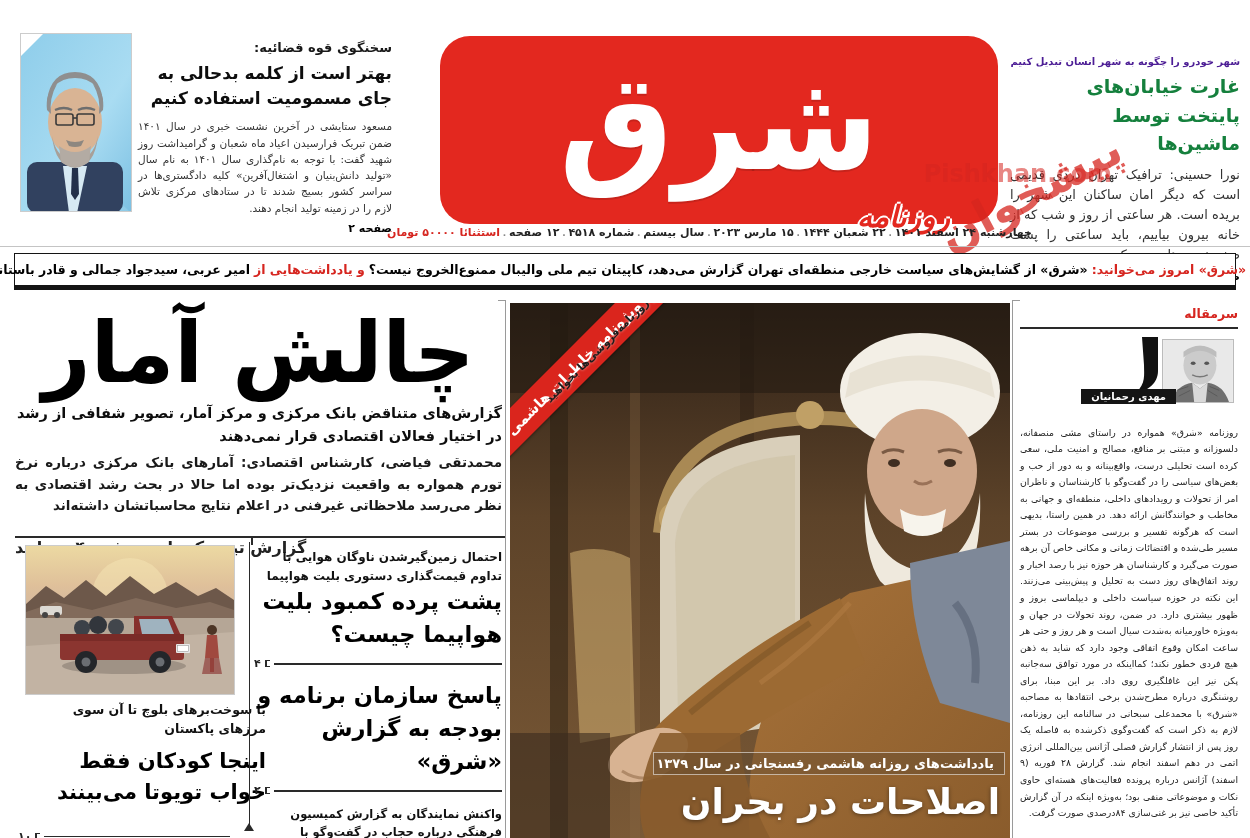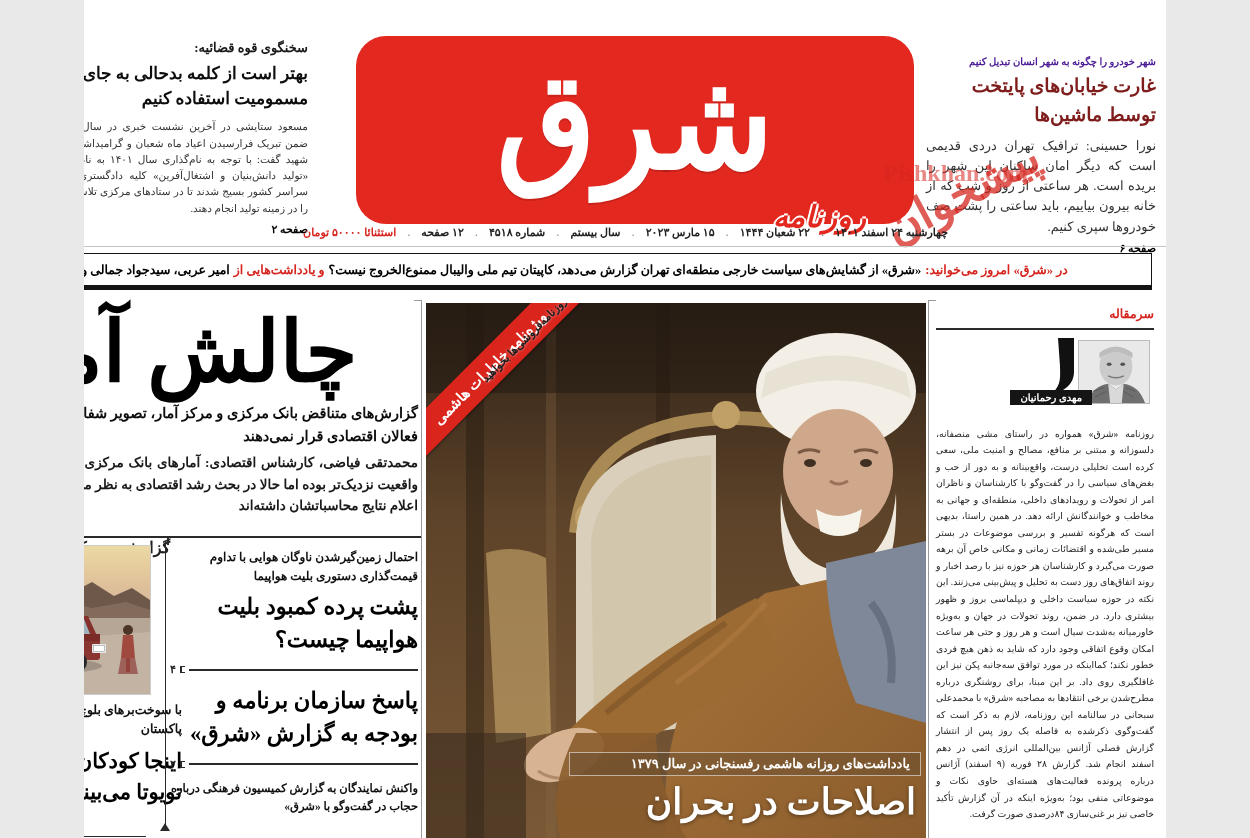--- a/index.html
+++ b/index.html
@@ -1,20 +1,20 @@
 <!DOCTYPE html>
 <html lang="fa" dir="rtl"><head>
 <meta charset="utf-8">
 <style>
   * { margin:0; padding:0; box-sizing:border-box; }
   html,body { background:#e9e9e9; }
   body { font-family:"DejaVu Sans", sans-serif; }
   #page {
-    position:relative; width:1082px; height:838px; background:#ffffff;
-    margin:0 auto; overflow:hidden; direction:rtl;font-family:Liberation Serif, serif;
+    position:relative; width:1250px; height:838px; background:#ffffff;
+    margin:0 auto; overflow:hidden; direction:rtl;
   }
   .abs { position:absolute; }
   .jt { text-align:justify; text-align-last:right; }
   .red { color:#d6251f; }
 
   
   #spokesman-photo { left:auto; right:1118px; top:33px; width:112px; height:179px; }
   
   .photo-frame { border:1px solid #cccccc; overflow:hidden; background:#9fd4ec; }
 
@@ -36,21 +36,21 @@
   }
   #masthead-sub {
     position:absolute; right:48px; bottom:-10px;
     font-size:30px; font-weight:700; font-style:italic; color:#e3281f;
     background:transparent;
     text-shadow:-2px 0 0 #fff, 2px 0 0 #fff, 0 -2px 0 #fff, 0 2px 0 #fff, 2px 2px 0 #fff, -2px 2px 0 #fff;
   }
 
   #tr-story { top:56px; right:10px; width:230px; text-align:right; }
   #tr-kicker { font-size:10px; font-weight:700; color:#4c1d95; }
-  #tr-headline { font-size:19px; font-weight:700; line-height:1.5; margin-top:5px; color:#7f1d1d;margin-left:16px; }
+  #tr-headline { font-size:19px; font-weight:700; line-height:1.5; margin-top:5px; color:#15803d;margin-left:16px; }
   #tr-body { font-size:13px; line-height:1.55; color:#333; margin-top:7px; }
   #tr-page { font-size:11px; font-weight:700; margin-top:5px; }
 
   #watermark-brand {
     right:120px; top:165px; color:rgba(214,37,31,.75);
     font-size:46px; font-weight:700; transform:rotate(-28deg);
     transform-origin:center; pointer-events:none; white-space:nowrap;
   }
   #watermark-site {
     right:138px; top:160px; color:rgba(214,37,31,.55);
@@ -290,21 +290,21 @@
     <span class="marker-num">۱۰</span>
     <span class="marker-tick"></span>
     <span class="marker-line"></span>
   </div>
 
   <div class="abs vdiv" id="mid-divider" style="background:#2a2a2a;"></div>
   <div class="abs" id="mid-divider-tri"></div>
 
   <div class="abs" id="mb-col">
     <div class="mb-kicker">احتمال زمین‌گیرشدن ناوگان هوایی با تداوم قیمت‌گذاری دستوری بلیت هواپیما</div>
-    <div class="mb-headline" style="margin-top:6px;">پشت پرده کمبود بلیت هواپیما چیست؟</div>
+    <div class="mb-headline" style="margin-top:0;">پشت پرده کمبود بلیت هواپیما چیست؟</div>
     <div class="marker-row">
       <span class="marker-num">۴</span>
       <span class="marker-tick"></span>
       <span class="marker-line"></span>
     </div>
     <div class="mb-headline">پاسخ سازمان برنامه و بودجه به گزارش «شرق»</div>
     <div class="marker-row">
       <span class="marker-num">۲</span>
       <span class="marker-tick"></span>
       <span class="marker-line"></span>

